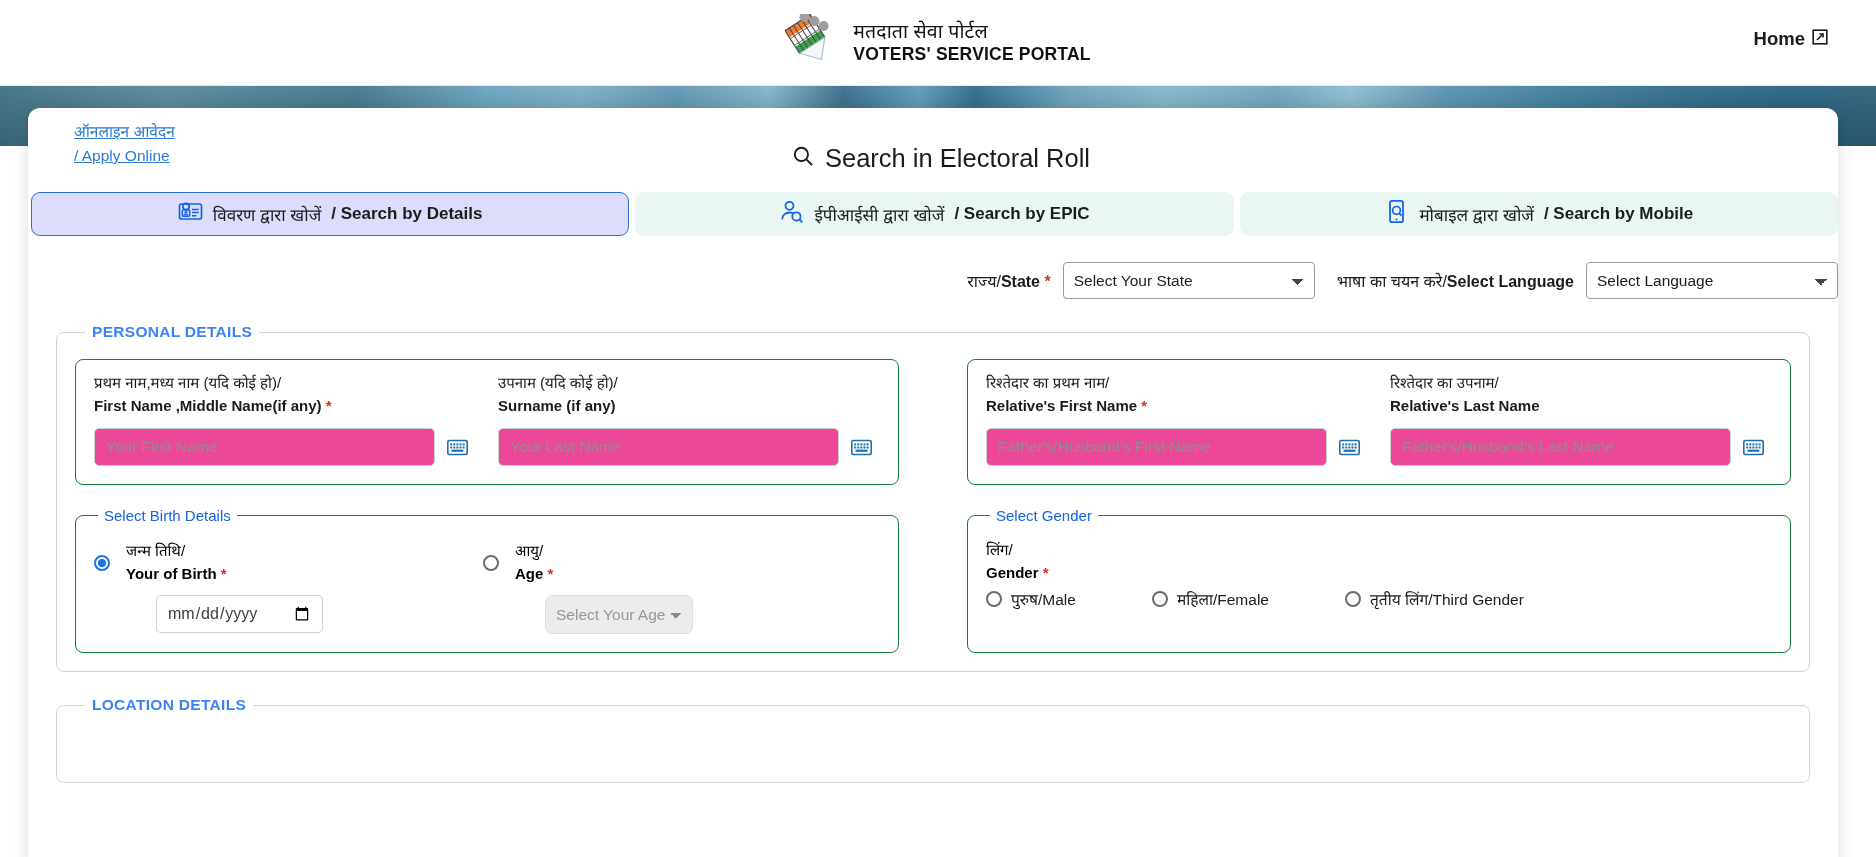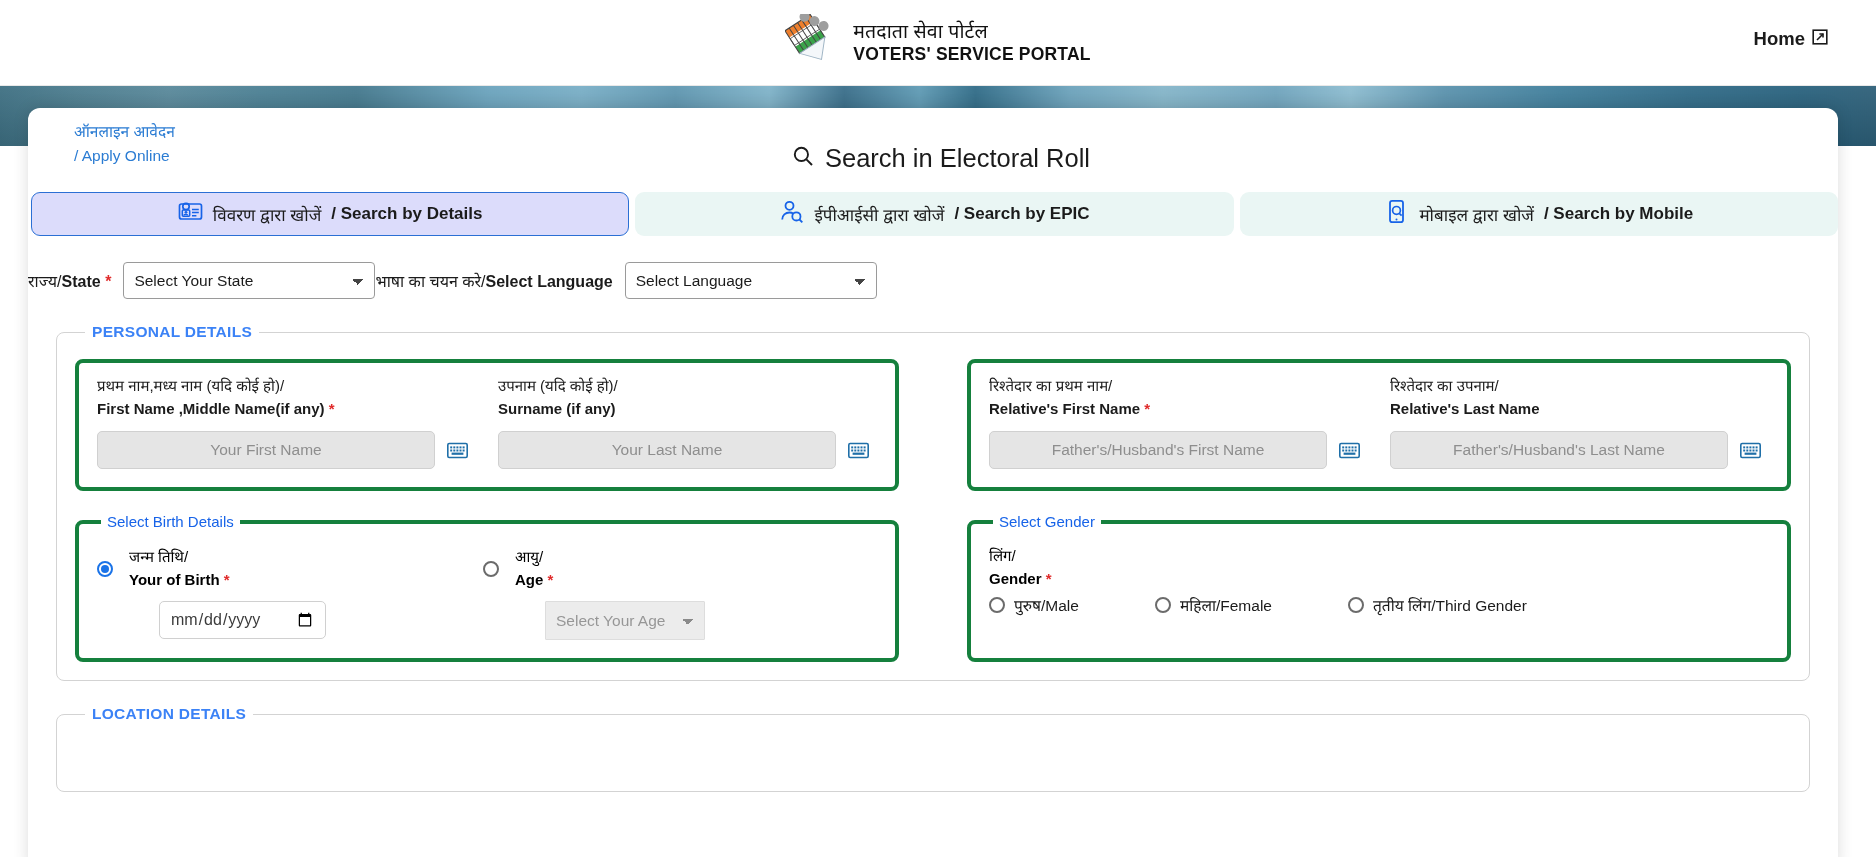--- a/index.html
+++ b/index.html
@@ -58,20 +58,21 @@
     box-shadow: 0 0 16px rgba(0,0,0,0.14);
     overflow: hidden;
   }
 
   
   #card-head { position: relative; height: 84px; }
   #apply-online {
     position: absolute; left: 46px; top: 12px;
     font-size: 15.5px; color: #2b7cd3; line-height: 1.55;
     cursor: pointer;
+    text-decoration: underline;
   }
   #page-title {
     position: absolute; left: 16px; right: 0; top: 19px;
     text-align: center;
     font-size: 25.5px; color: #1b1b1b; font-weight: normal;
     display: flex; align-items: center; justify-content: center; gap: 11px;
   }
 
   
   #tabs { display: flex; gap: 6px; padding: 0 0 12px 3px; height: 44px; }
@@ -89,22 +90,22 @@
   }
   .tab.active {
     background: #dcdcfb;
     border: 1.5px solid #2b6fd4;
   }
   .tab .tab-hi { font-weight: normal; }
   .tab .tab-en { font-weight: bold; }
 
   
   #sel-row {
-    display: flex; align-items: center; justify-content: flex-start;
-    margin-top: 26px; padding-bottom: 4px;
+    display: flex; align-items: center; justify-content: flex-end;
+    gap: 22px; margin-top: 26px; padding-bottom: 4px;
   }
   .sel-group { display: flex; align-items: center; gap: 12px; }
   .sel-label { font-size: 16px; color: #1b1b1b; }
   .sel-label b { font-weight: bold; }
   .req { color: #e02b2b; font-weight: bold; }
   select.std {
     height: 37px; width: 252px;
     padding: 0 28px 0 10px;
     font-size: 15.5px; color: #1b1b1b;
     font-family: "Liberation Sans", sans-serif;
@@ -124,21 +125,21 @@
   fieldset.sect {
     margin: 20px 28px 0 28px;
     border: 1px solid #d3d3d3; border-radius: 8px;
     padding: 10px 18px 18px 18px;
   }
   fieldset.sect > legend {
     font-size: 15.5px; font-weight: bold; color: #3b82f6;
     letter-spacing: .3px; padding: 0 7px; margin-left: 10px;
   }
   fieldset.inner {
-    border: 4px solid #15803d; border-radius: 8px;
+    border: 1px solid #15803d; border-radius: 8px;
     padding: 12px 26px 18px 18px;
     margin: 0;
   }
   fieldset.inner > legend {
     font-size: 15px; color: #1763e8; padding: 0 6px; margin-left: 4px;
   }
 
   #personal-grid {
     display: grid; grid-template-columns: 1fr 1fr; gap: 26px 68px;
     margin-top: 8px;
@@ -147,24 +148,23 @@
   .field-pair { display: flex; gap: 30px; }
   .field { flex: 1 1 0; }
   .field-label { font-size: 15px; color: #1b1b1b; line-height: 1.5; }
   .field-label .hi { display: block; font-weight: normal; }
   .field-label .en { display: block; font-weight: bold; }
   .input-row { display: flex; align-items: center; gap: 12px; margin-top: 11px; }
   input.txt {
     flex: 1 1 auto; height: 38px;
     padding: 0 11px; font-size: 15.5px;
     font-family: "Liberation Sans", sans-serif;
-    color: #1b1b1b; background: #e5e5e5;
+    color: #1b1b1b; background: #ec4899;
     border: 1px solid #d0d0d0; border-radius: 5px;
     outline: none;
-    text-align: center;
   }
   input.txt::placeholder { color: #8e8e8e; }
   .kbd-btn {
     width: 21px; height: 18px; flex: none; cursor: pointer;
     display: inline-flex; align-items: center; justify-content: center;
   }
 
   
   #lower-grid {
     display: grid; grid-template-columns: 1fr 1fr; gap: 26px 68px;
@@ -191,25 +191,25 @@
   .birth-col { width: 50%; }
   .birth-control { margin-top: 10px; padding-left: 62px; }
   input.date {
     width: 167px; height: 38px; padding: 0 10px;
     font-size: 16px; font-family: "Liberation Sans", sans-serif;
     color: #3c3c3c;
     border: 1px solid #d0d0d0; border-radius: 5px;
     background: #fff; outline: none;
   }
   select.age {
-    width: 160px; height: 39px; padding: 0 26px 0 10px;
+    width: 148px; height: 39px; padding: 0 26px 0 10px;
     font-size: 15.5px; color: #6b6b6b;
     font-family: "Liberation Sans", sans-serif;
     background-color: #e5e5e5;
-    border: 1px solid #d0d0d0; border-radius: 1px;
+    border: 1px solid #d0d0d0; border-radius: 7px;
     -webkit-appearance: none; appearance: none;
     background-image: linear-gradient(45deg, transparent 50%, #5a5a5a 50%), linear-gradient(135deg, #5a5a5a 50%, transparent 50%);
     background-position: calc(100% - 16px) 17px, calc(100% - 10px) 17px;
     background-size: 6px 6px, 6px 6px;
     background-repeat: no-repeat;
     cursor: pointer;
   }
   .gender-label { font-size: 15px; line-height: 1.55; margin-top: 2px; }
   .gender-label .hi { display: block; }
   .gender-label .en { display: block; font-weight: bold; }

